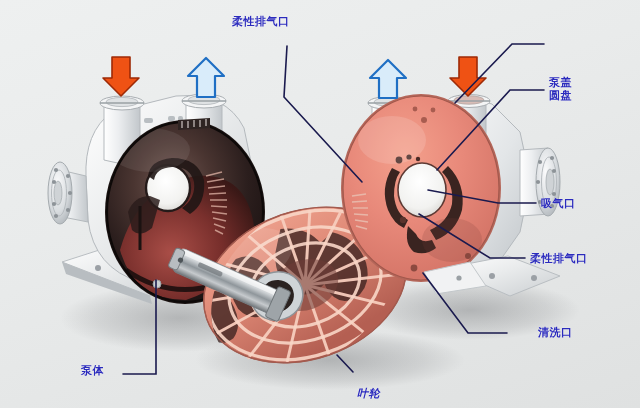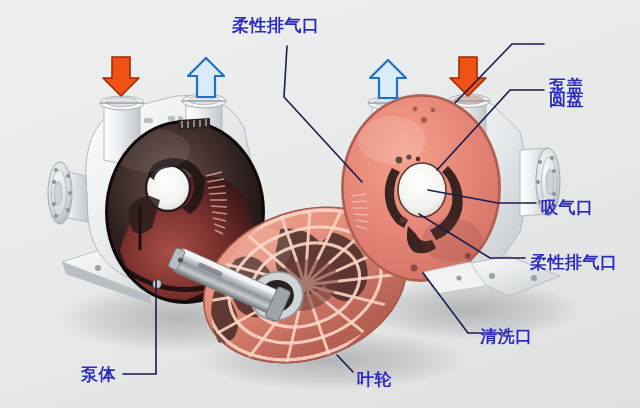--- a/index.html
+++ b/index.html
@@ -13,21 +13,21 @@
     position:relative;width:640px;height:408px;
     background:linear-gradient(160deg,#eef0f0 0%,#e9ebeb 40%,#e4e6e6 70%,#dfe1e1 100%);
     overflow:hidden;
   }
   .svglayer{position:absolute;left:0;top:0;width:640px;height:408px;}
   #art{z-index:2;}
   #leaders{z-index:6;pointer-events:none;}
   .label{
     position:absolute;z-index:8;
     color:#2b2bbd;
-    font-size:17px;
+    font-size:11px;
     font-weight:700;
     letter-spacing:.5px;
     white-space:nowrap;
     font-family:"DejaVu Sans","Liberation Sans",sans-serif;
     text-shadow:0 0 1px rgba(255,255,255,.85);
   }
 </style>
 </head>
 <body>
 
@@ -356,17 +356,17 @@
         <path d="M123,374 L156,374 L156,280" stroke="#1a1a4e"></path>
         <path d="M353,372 L337,355" stroke="#1a1a4e"></path>
       </g>
   </svg>
 
   <div class="label" style="left: 232px; top: 14px; color: rgb(43, 43, 189);">柔性排气口</div>
   <div class="label" style="left: 549px; top: 31px; color: rgb(43, 43, 189); margin-top: 44px;">泵盖</div>
   <div class="label" style="left: 549px; top: 88px; color: rgb(43, 43, 189);">圆盘</div>
   <div class="label" style="left: 541px; top: 196px; color: rgb(43, 43, 189);">吸气口</div>
   <div class="label" style="left: 530px; top: 251px; color: rgb(43, 43, 189);">柔性排气口</div>
-  <div class="label" style="left: 480px; top: 325px; color: rgb(43, 43, 189);">清洗口</div>
+  <div class="label" style="left: 538px; top: 325px; color: rgb(43, 43, 189);">清洗口</div>
   <div class="label" style="left: 81px; top: 363px; color: rgb(43, 43, 189);">泵体</div>
-  <div class="label" style="left: 357px; top: 368px; color: rgb(43, 43, 189);">叶轮</div>
+  <div class="label" style="left: 357px; top: 386px; color: rgb(43, 43, 189); font-style: italic;">叶轮</div>
 
 </div>
 
 </body></html>

